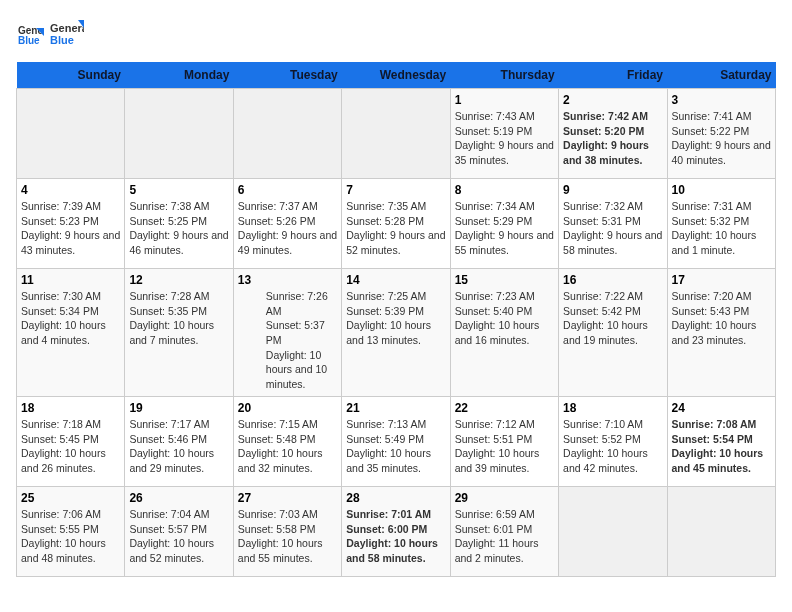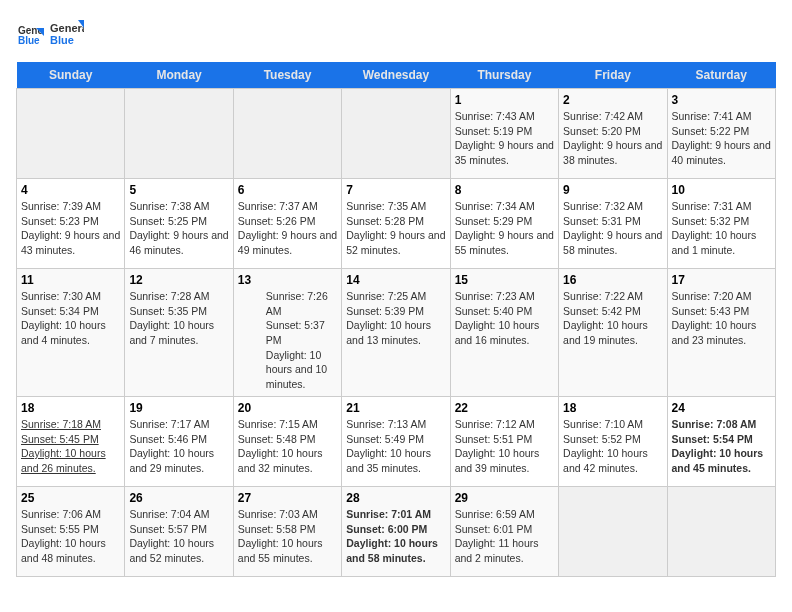--- a/index.html
+++ b/index.html
@@ -38,23 +38,23 @@
       font-weight: normal;
       color: #555;
     }
     table {
       width: 100%;
       border-collapse: collapse;
       font-size: 11px;
     }
     thead tr th {
       background-color: #1a73e8;
-      color: #e5e5e5;
+      color: #0f172a;
       padding: 6px 4px;
-      text-align: center;
+      text-align: right;
       font-size: 12px;
     }
     tbody tr td {
       border: 1px solid #ccc;
       vertical-align: top;
       padding: 4px;
       width: calc(100% / 7);
       min-height: 80px;
       height: 90px;
     }
@@ -128,21 +128,21 @@
         <td class="empty"></td>
         <td class="empty"></td>
         <td>
           <span class="day-num">1</span>
           <div class="day-info" style="white-space: pre-line;">Sunrise: 7:43 AM
 Sunset: 5:19 PM
 Daylight: 9 hours and 35 minutes.</div>
         </td>
         <td>
           <span class="day-num">2</span>
-          <div class="day-info" style="white-space: pre-line;">Sunrise: 7:42 AM
+          <div class="day-info" style="white-space: pre-line; font-weight: bold;">Sunrise: 7:42 AM
 Sunset: 5:20 PM
 Daylight: 9 hours and 38 minutes.</div>
         </td>
         <td>
           <span class="day-num">3</span>
           <div class="day-info" style="white-space: pre-line;">Sunrise: 7:41 AM
 Sunset: 5:22 PM
 Daylight: 9 hours and 40 minutes.</div>
         </td>
       </tr>
@@ -230,21 +230,21 @@
         <td>
           <span class="day-num">17</span>
           <div class="day-info" style="white-space: pre-line;">Sunrise: 7:20 AM
 Sunset: 5:43 PM
 Daylight: 10 hours and 23 minutes.</div>
         </td>
       </tr>
       <tr>
         <td>
           <span class="day-num">18</span>
-          <div class="day-info" style="white-space: pre-line; text-decoration: underline;">Sunrise: 7:18 AM
+          <div class="day-info" style="white-space: pre-line;">Sunrise: 7:18 AM
 Sunset: 5:45 PM
 Daylight: 10 hours and 26 minutes.</div>
         </td>
         <td>
           <span class="day-num">19</span>
           <div class="day-info" style="white-space: pre-line;">Sunrise: 7:17 AM
 Sunset: 5:46 PM
 Daylight: 10 hours and 29 minutes.</div>
         </td>
         <td>

